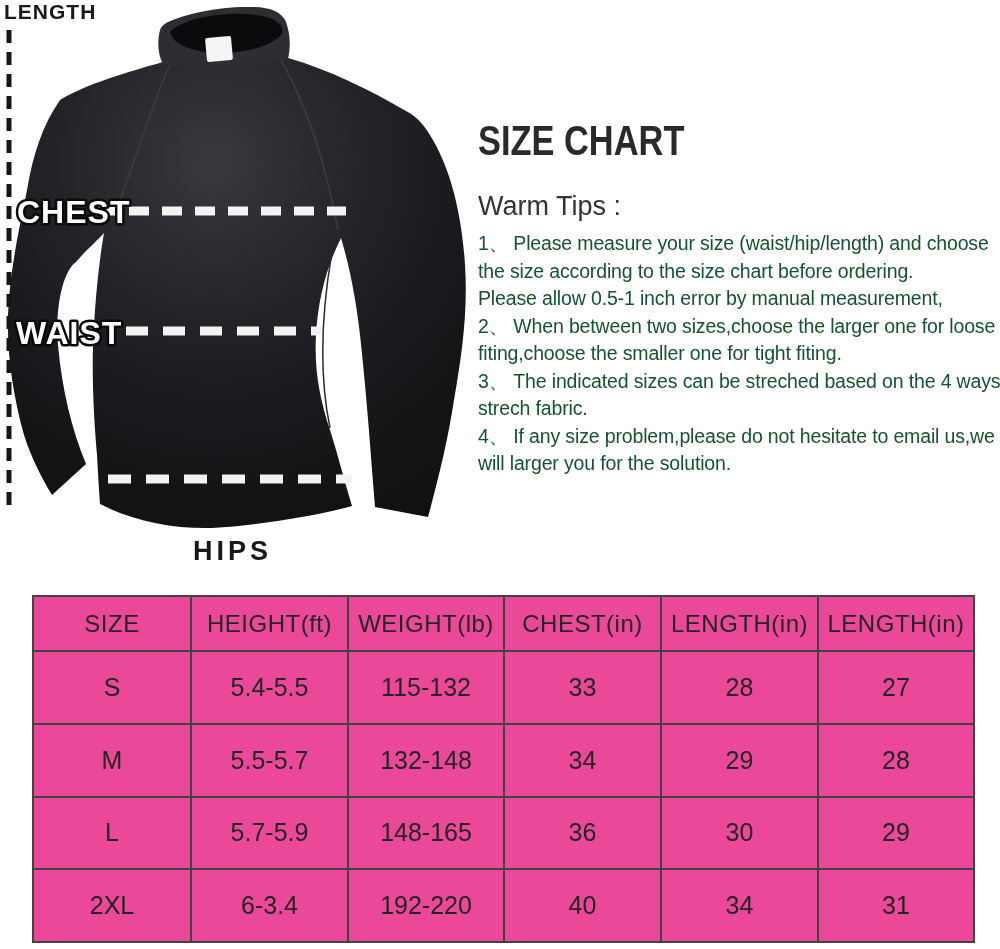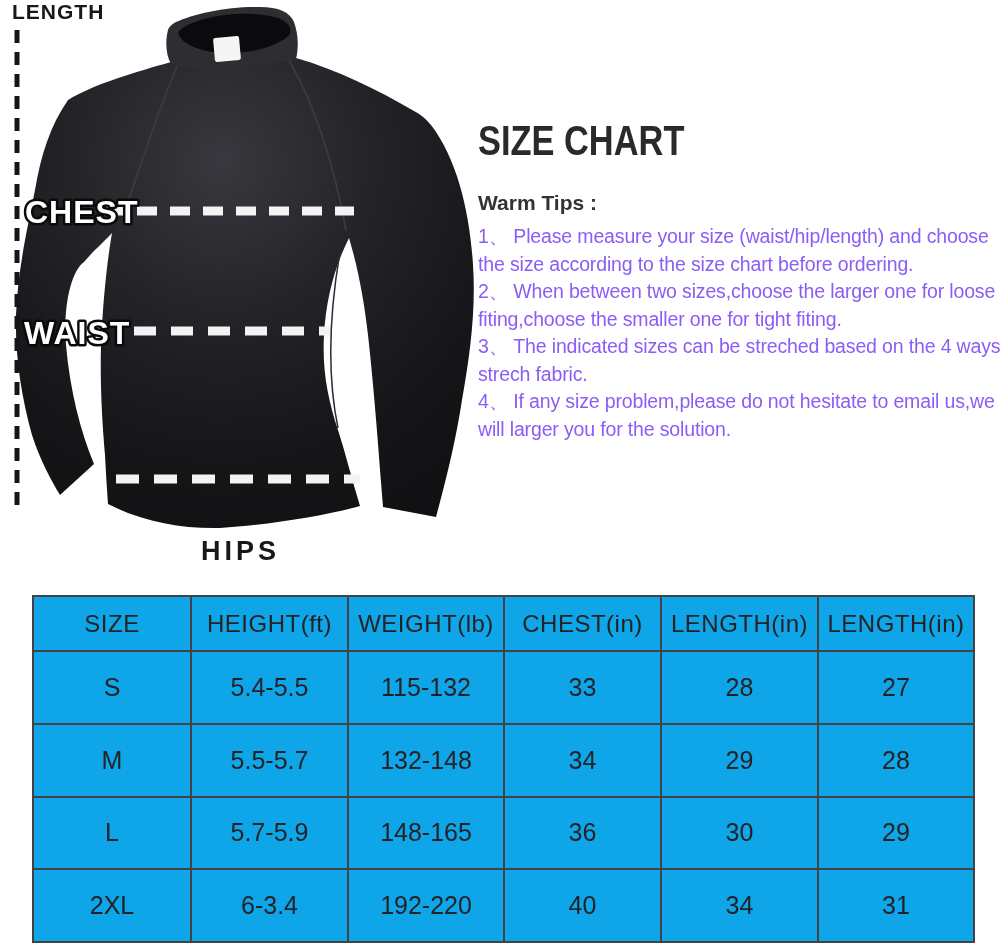--- a/index.html
+++ b/index.html
@@ -7,21 +7,21 @@
     width: 1000px; height: 949px;
     background: #ffffff;
     position: relative;
     overflow: hidden;
     font-family: "Liberation Sans", "DejaVu Sans", sans-serif;
     color: #2e2e30;
   }
 
   
   .figure-wrap {
-    position: absolute; left: 8px; top: 0;
+    position: absolute; left: 0; top: 0;
     width: 480px; height: 575px;
   }
   .figure-wrap svg { display: block; }
 
   .svg-label-dark {
     font-family: "Liberation Sans", "DejaVu Sans", sans-serif;
     font-weight: bold;
     fill: #18181a;
   }
   .svg-label-outline {
@@ -44,48 +44,48 @@
     font-size: 43px;
     font-weight: bold;
     color: #2a2a2c;
     letter-spacing: 0px;
     transform: scaleX(0.80);
     transform-origin: left center;
     white-space: nowrap;
   }
   .tips-heading {
     margin: 0 0 8px 0;
-    font-size: 21px;
-    font-weight: bold;
+    font-size: 27px;
+    font-weight: normal;
     color: #333335;
   }
   .tip-line {
     margin: 0;
     font-size: 19.5px;
     line-height: 27.5px;
     letter-spacing: -0.15px;
-    color: #8b5cf6;
+    color: #14532d;
     white-space: nowrap;
   }
 
   
   .size-table {
     position: absolute; left: 32px; top: 595px;
     width: 941px; height: 348px;
     border-collapse: collapse;
     table-layout: fixed;
     font-family: "Liberation Sans", "DejaVu Sans", sans-serif;
   }
   .size-table th, .size-table td {
     border: 2px solid #434345;
     text-align: center;
     vertical-align: middle;
     color: #232325;
     padding: 0;
-    background: #0ea5e9;
+    background: #ec4899;
   }
   .size-table th {
     height: 53px;
     font-size: 24px;
     font-weight: normal;
     letter-spacing: 0.5px;
   }
   .size-table td {
     height: 54px;
     font-size: 25px;
@@ -167,20 +167,21 @@
     <text class="svg-label-outline" x="16" y="344" font-size="32" letter-spacing="1">WAIST</text>
     <text class="svg-label-dark" x="193" y="560" font-size="27" letter-spacing="4">HIPS</text>
   </svg>
 </div>
 
 <div class="panel">
   <h1 class="panel-title">SIZE CHART</h1>
   <p class="tips-heading">Warm Tips :</p>
   <p class="tip-line">1、 Please measure your size (waist/hip/length) and choose</p>
   <p class="tip-line">the size according to the size chart before ordering.</p>
+  <p class="tip-line">Please allow 0.5-1 inch error by manual measurement,</p>
   <p class="tip-line">2、 When between two sizes,choose the larger one for loose</p>
   <p class="tip-line">fiting,choose the smaller one for tight fiting.</p>
   <p class="tip-line">3、 The indicated sizes can be streched based on the  4 ways</p>
   <p class="tip-line">strech fabric.</p>
   <p class="tip-line">4、 If any size problem,please do not hesitate to email us,we</p>
   <p class="tip-line">will larger you for the solution.</p>
 </div>
 
 <table class="size-table">
   <colgroup>

